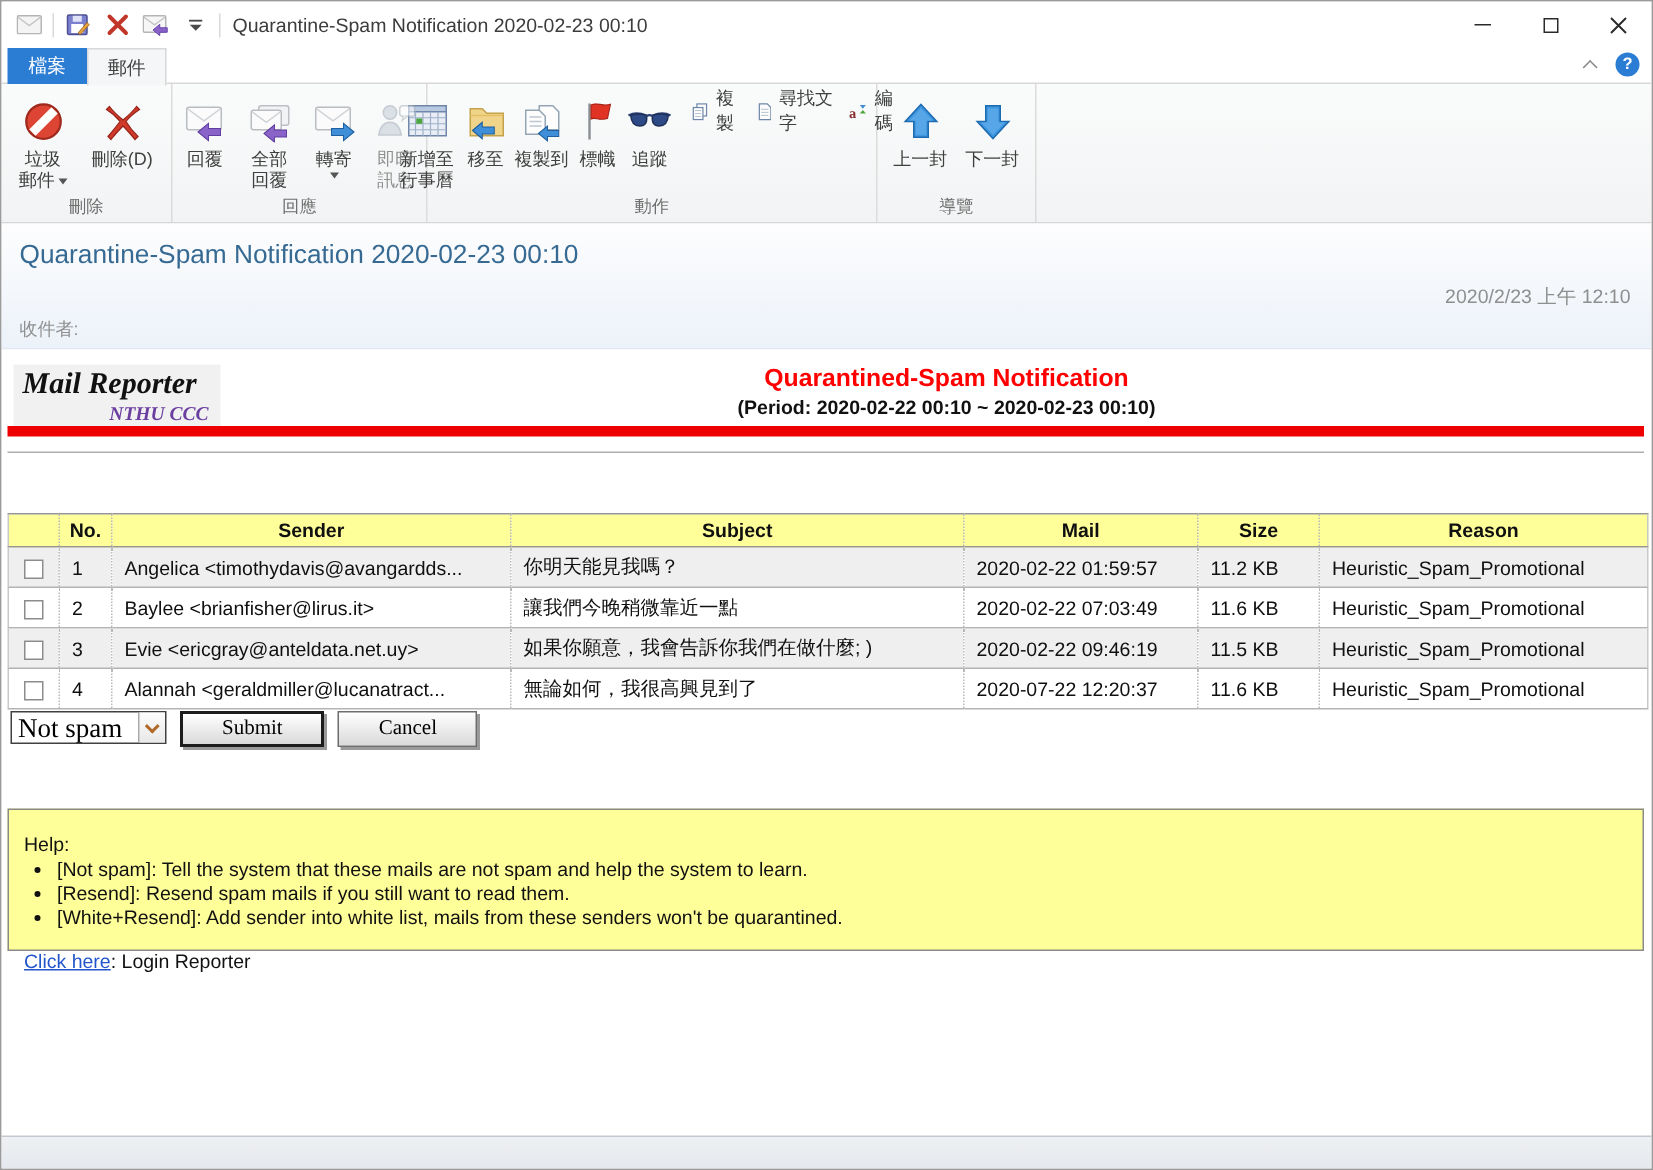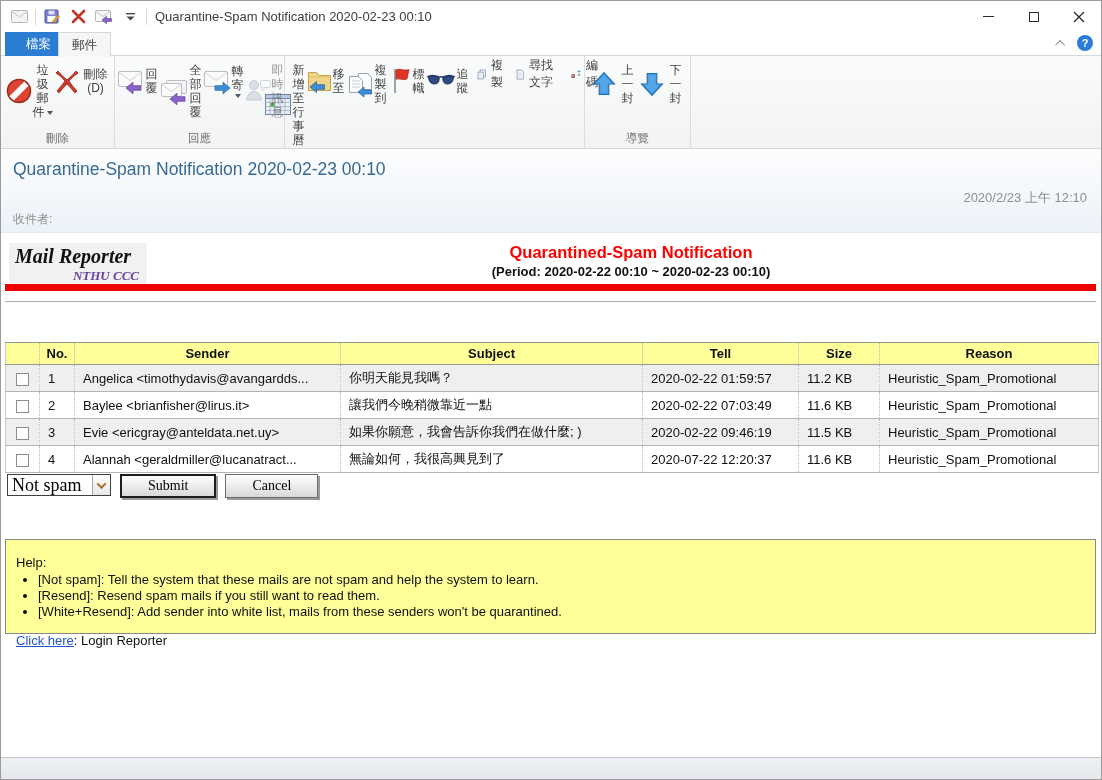--- a/index.html
+++ b/index.html
@@ -13,31 +13,31 @@
   .qat-btn { display:flex; align-items:center; justify-content:center; width:20px; height:20px; }
   .win-title { font-size:13px; color:#3c3c3c; margin-left:8px; white-space:nowrap; }
   .win-controls { position:absolute; right:0; top:0; height:31px; display:flex; }
   .win-ctl { width:45px; height:31px; display:flex; align-items:center; justify-content:center; }
   .glyph-min { width:11px; height:1px; background:#2b2b2b; display:block; }
   .glyph-max { width:10px; height:10px; border:1px solid #2b2b2b; display:block; }
 
   
   .tabrow { position:absolute; left:0; top:31px; width:1100px; height:24px; background:#fff; border-bottom:1px solid #d8d8d8; }
   .tab { position:absolute; top:0; height:24px; display:flex; align-items:center; justify-content:center; font-size:12.5px; }
-  .tab-file { left:4px; width:67px; background:var(--accent); color:#fff; }
+  .tab-file { left:4px; width:53px; background:var(--accent); color:#fff; }
   .tab-mail { left:57px; width:53px; background:#f5f6f7; color:#444; border:1px solid #d8d8d8; border-bottom:none; height:25px; z-index:2; }
   .tab-right { position:absolute; right:8px; top:3px; display:flex; align-items:center; gap:12px; }
   .chev-up { width:7px; height:7px; border-left:1.6px solid #8a8a8a; border-top:1.6px solid #8a8a8a; transform:rotate(45deg) translateY(2px); }
   .help-circle { width:16px; height:16px; border-radius:50%; background:var(--accent); color:#fff; font-size:11px; font-weight:bold; display:flex; align-items:center; justify-content:center; }
 
   
   .ribbon { position:absolute; left:0; top:55px; width:1100px; height:93px; background:linear-gradient(#fafbfb,#f2f3f4); border-bottom:1px solid #d6d6d6; display:flex; }
   .rgroup { height:92px; border-right:1px solid #dcdcdc; display:flex; flex-direction:column; align-items:center; padding-top:5px; }
   .rbuttons { display:flex; flex:1; align-items:flex-start; justify-content:center; }
-  .rbtn { display:flex; flex-direction:row; align-items:center; padding-top:2px; }
+  .rbtn { display:flex; flex-direction:column; align-items:center; padding-top:2px; }
   .ricon { height:36px; display:flex; align-items:center; justify-content:center; }
   .rlabel { font-size:12px; color:#3f3f3f; line-height:14px; text-align:center; }
   .rgroup-label { font-size:11.5px; color:#6e6e6e; height:18px; line-height:16px; }
   .caret { display:inline-block; width:0; height:0; border-left:3.5px solid transparent; border-right:3.5px solid transparent; border-top:4px solid #555; margin-left:2px; vertical-align:middle; }
   .caret-line { display:block; margin:2px auto 0; width:0; height:0; border-left:3.5px solid transparent; border-right:3.5px solid transparent; border-top:4px solid #555; }
   .disabled { opacity:.55; filter:grayscale(.6); }
   .small-col { display:flex; justify-content:flex-start; padding-top:2px; margin-left:6px; }
   .sbtn { display:flex; align-items:center; gap:5px; height:22px; font-size:12px; color:#3f3f3f; padding:0 4px; }
 
   
@@ -368,21 +368,21 @@
           <col style="width:156px">
           <col style="width:81px">
           <col style="width:219px">
       </colgroup>
       <thead>
         <tr>
           <th></th>
           <th>No.</th>
           <th>Sender</th>
           <th>Subject</th>
-          <th>Tell</th>
+          <th>Mail</th>
           <th>Size</th>
           <th>Reason</th>
         </tr>
       </thead>
       <tbody>
         <tr class="alt">
           <td class="c"><span class="cb"></span></td>
           <td>1</td>
           <td>Angelica &lt;timothydavis@avangardds...</td>
           <td>你明天能見我嗎？</td>

